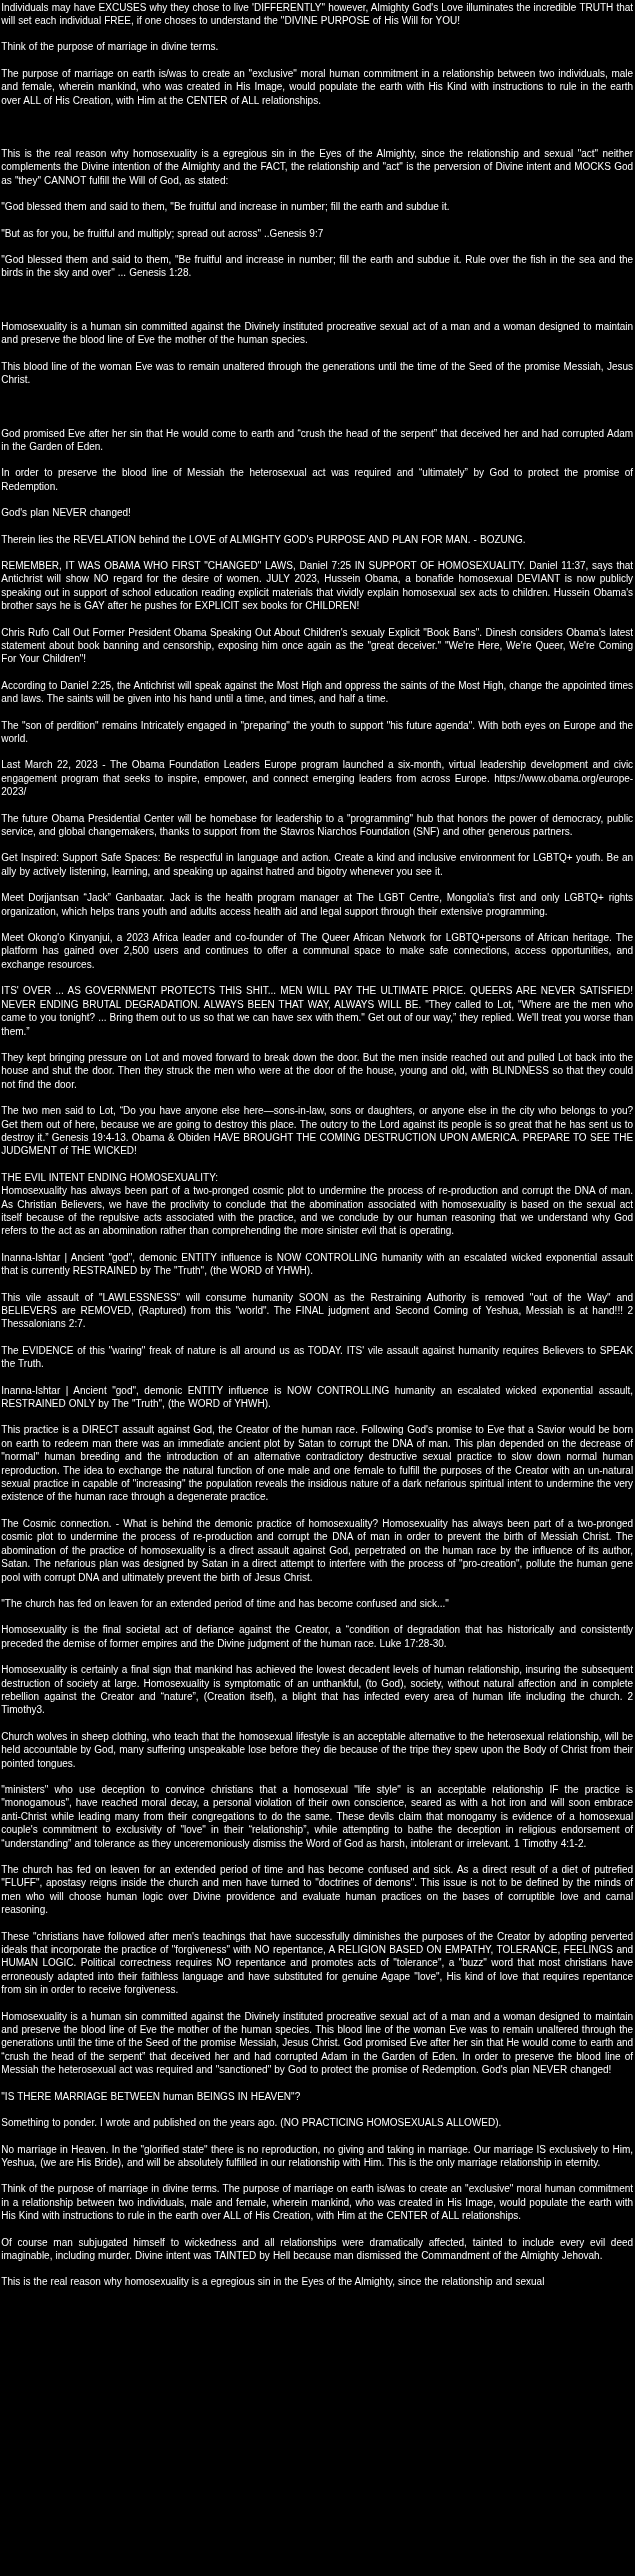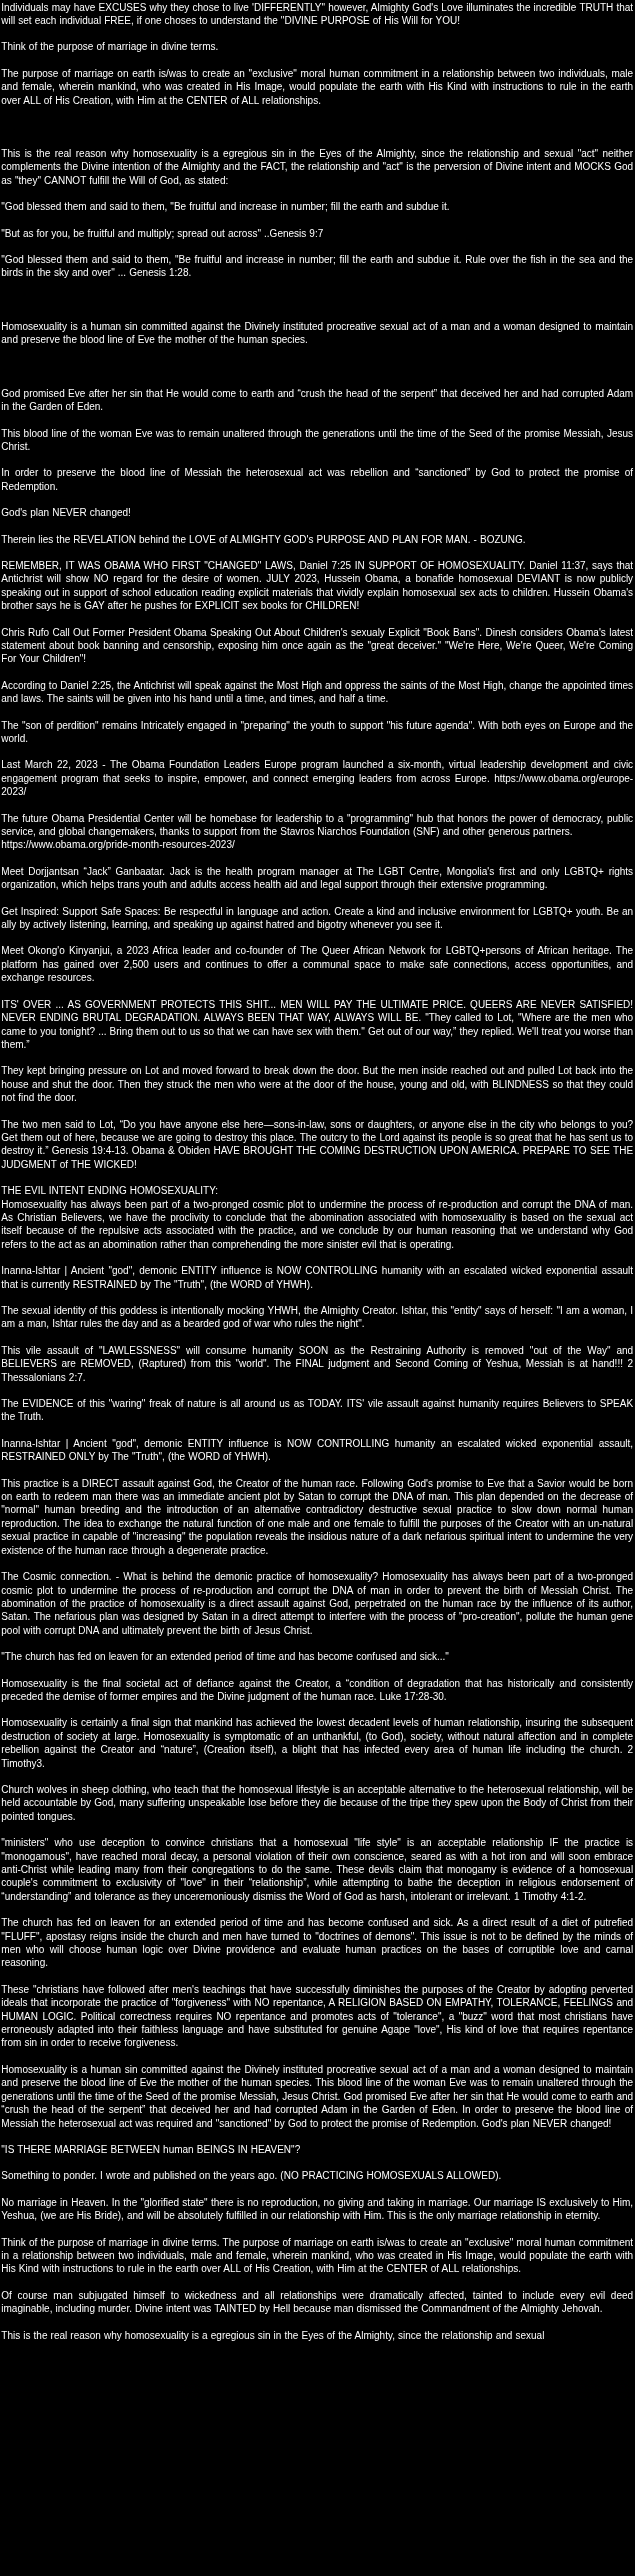--- a/index.html
+++ b/index.html
@@ -34,42 +34,40 @@
 
 <main class="doc">
     <p class="para gap-0">Individuals may have EXCUSES why they chose to live 'DIFFERENTLY" however, Almighty God's Love illuminates the incredible TRUTH that will set each individual FREE, if one choses to understand the "DIVINE PURPOSE of His Will for YOU!</p>
     <p class="para gap-1">Think of the purpose of marriage in divine terms.</p>
     <p class="para gap-1">The purpose of marriage on earth is/was to create an "exclusive" moral human commitment in a relationship between two individuals, male and female, wherein mankind, who was created in His Image, would populate the earth with His Kind with instructions to rule in the earth over ALL of His Creation, with Him at the CENTER of ALL relationships.</p>
     <p class="para gap-3">This is the real reason why homosexuality is a egregious sin in the Eyes of the Almighty, since the relationship and sexual "act" neither complements the Divine intention of the Almighty and the FACT, the relationship and "act" is the perversion of Divine intent and MOCKS God as "they" CANNOT fulfill the Will of God, as stated:</p>
     <p class="para gap-1">"God blessed them and said to them, "Be fruitful and increase in number; fill the earth and subdue it.</p>
     <p class="para gap-1">"But as for you, be fruitful and multiply; spread out across" ..Genesis 9:7</p>
     <p class="para gap-1">"God blessed them and said to them, "Be fruitful and increase in number; fill the earth and subdue it. Rule over the fish in the sea and the birds in the sky and over" ... Genesis 1:28.</p>
     <p class="para gap-3">Homosexuality is a human sin committed against the Divinely instituted procreative sexual act of a man and a woman designed to maintain and preserve the blood line of Eve the mother of the human species.</p>
+    <p class="para gap-1">This blood line of the woman Eve was to remain unaltered through the generations until the time of the Seed of the promise Messiah, Jesus Christ.</p>
     <p class="para gap-3">God promised Eve after her sin that He would come to earth and “crush the head of the serpent” that deceived her and had corrupted Adam in the Garden of Eden.</p>
-    <p class="para gap-1">This blood line of the woman Eve was to remain unaltered through the generations until the time of the Seed of the promise Messiah, Jesus Christ.</p>
-    <p class="para gap-1">In order to preserve the blood line of Messiah the heterosexual act was rebellion and “sanctioned” by God to protect the promise of Redemption.</p>
+    <p class="para gap-1">In order to preserve the blood line of Messiah the heterosexual act was required and “ultimately” by God to protect the promise of Redemption.</p>
     <p class="para gap-1">God's plan NEVER changed!</p>
     <p class="para gap-1">Therein lies the REVELATION behind the LOVE of ALMIGHTY GOD's  PURPOSE AND PLAN FOR MAN.  - BOZUNG.</p>
     <p class="para gap-1">REMEMBER, IT WAS OBAMA WHO FIRST "CHANGED" LAWS, Daniel 7:25 IN SUPPORT OF HOMOSEXUALITY. Daniel 11:37, says that Antichrist will show NO regard for the desire of women.  JULY 2023, Hussein Obama, a bonafide homosexual DEVIANT is now publicly speaking out in support of school education reading explicit materials that vividly explain homosexual sex acts to children. Hussein Obama's brother says he is GAY after he pushes for EXPLICIT sex books for CHILDREN!</p>
     <p class="para gap-1">Chris Rufo Call Out Former President Obama Speaking Out About Children's sexualy Explicit "Book Bans". Dinesh considers Obama's latest statement about book banning and censorship, exposing him once again as the "great deceiver."   "We're Here, We're Queer, We're Coming For Your Children"!</p>
     <p class="para gap-1">According to Daniel 2:25, the Antichrist will speak against the Most High and oppress the saints of the Most High, change the appointed times and laws. The saints will be given into his hand until a time, and times, and half a time.</p>
     <p class="para gap-1">The "son of perdition" remains Intricately engaged in "preparing" the youth to support "his future agenda".  With both eyes on Europe and the world.</p>
     <p class="para gap-1">Last March 22, 2023 - The Obama Foundation Leaders Europe program launched a six-month, virtual leadership development and civic engagement program that seeks to inspire, empower, and connect emerging leaders from across Europe. https://www.obama.org/europe-2023/</p>
     <p class="para gap-1">The future Obama Presidential Center will be homebase for leadership to a "programming" hub that honors the power of democracy, public service, and global changemakers, thanks to support from the Stavros Niarchos Foundation (SNF) and other generous partners.</p>
-    <p class="para gap-0">https://www.obama.org/pride-month-resources-2023/</p>
+    <p class="para gap-1">Get Inspired:  Support Safe Spaces:  Be respectful in language and action. Create a kind and inclusive environment for LGBTQ+ youth. Be an ally by actively listening, learning, and speaking up against hatred and bigotry whenever you see it.</p>
     <p class="para gap-1">Meet Dorjjantsan “Jack” Ganbaatar. Jack is the health program manager at The LGBT Centre, Mongolia's first and only LGBTQ+ rights organization, which helps trans youth and adults access health aid and legal support through their extensive programming.</p>
-    <p class="para gap-1">Get Inspired:  Support Safe Spaces:  Be respectful in language and action. Create a kind and inclusive environment for LGBTQ+ youth. Be an ally by actively listening, learning, and speaking up against hatred and bigotry whenever you see it.</p>
     <p class="para gap-1">Meet Okong'o Kinyanjui, a 2023 Africa leader and co-founder of The Queer African Network for LGBTQ+persons of African heritage. The platform has gained over 2,500 users and continues to offer a communal space to make safe connections, access opportunities, and exchange resources.</p>
     <p class="para gap-1">ITS' OVER ... AS GOVERNMENT PROTECTS THIS SHIT... MEN WILL PAY THE ULTIMATE PRICE. QUEERS ARE NEVER SATISFIED!  NEVER ENDING BRUTAL DEGRADATION.  ALWAYS BEEN THAT WAY, ALWAYS WILL BE.   "They called to Lot, "Where are the men who came to you tonight? ... Bring them out to us so that we can have sex with them." Get out of our way,” they replied. We'll treat you worse than them.”</p>
     <p class="para gap-1">They kept bringing pressure on Lot and moved forward to break down the door. But the men inside reached out and pulled Lot back into the house and shut the door. Then they struck the men who were at the door of the house, young and old, with BLINDNESS so that they could not find the door.</p>
     <p class="para gap-1">The two men said to Lot, “Do you have anyone else here—sons-in-law, sons or daughters, or anyone else in the city who belongs to you? Get them out of here, because we are going to destroy this place. The outcry to the Lord against its people is so great that he has sent us to destroy it.” Genesis 19:4-13.   Obama &amp; Obiden HAVE BROUGHT THE COMING DESTRUCTION UPON AMERICA. PREPARE TO SEE THE JUDGMENT of THE WICKED!</p>
     <p class="para gap-1">THE EVIL INTENT ENDING HOMOSEXUALITY:</p>
     <p class="para gap-0">Homosexuality has always been part of a two-pronged cosmic plot to undermine the process of re-production and corrupt the DNA of man. As Christian Believers, we have the proclivity to conclude that the abomination associated with homosexuality is based on the sexual act itself because of the repulsive acts associated with the practice, and we conclude by our human reasoning that we understand why God refers to the act as an abomination rather than comprehending the more sinister evil that is operating.</p>
     <p class="para gap-1">Inanna-Ishtar |  Ancient "god", demonic ENTITY influence is NOW CONTROLLING humanity with an escalated wicked exponential assault that is currently RESTRAINED by The "Truth", (the WORD of YHWH).</p>
-    <p class="para gap-1">The sexual identity of this goddess is intentionally mocking YHWH, the Almighty Creator.  Ishtar, this "entity" says of herself: "I am a woman, I am a man, Ishtar rules the day and as a bearded god of war who rules the night".</p>
     <p class="para gap-1">This vile assault of "LAWLESSNESS" will consume humanity SOON as the Restraining Authority is removed "out of the Way" and BELIEVERS are REMOVED, (Raptured) from this "world". The FINAL judgment and Second Coming of Yeshua, Messiah is at hand!!! 2 Thessalonians 2:7.</p>
     <p class="para gap-1">The EVIDENCE of this "waring" freak of nature is all around us as TODAY.  ITS' vile assault against humanity requires Believers to SPEAK the Truth.</p>
     <p class="para gap-1">Inanna-Ishtar | Ancient "god", demonic ENTITY influence is NOW CONTROLLING humanity an escalated wicked exponential assault, RESTRAINED ONLY by The "Truth", (the WORD of YHWH).</p>
     <p class="para gap-1">This practice is a DIRECT assault against God, the Creator of the human race. Following God's promise to Eve that a Savior would be born on earth to redeem man there was an immediate ancient plot by Satan to corrupt the DNA of man. This plan depended on the decrease of "normal" human breeding and the introduction of an alternative contradictory destructive sexual practice to slow down normal human reproduction. The idea to exchange the natural function of one male and one female to fulfill the purposes of the Creator with an un-natural sexual practice in capable of "increasing" the population reveals the insidious nature of a dark nefarious spiritual intent to undermine the very existence of the human race through a degenerate practice.</p>
     <p class="para gap-1">The Cosmic connection. -  What is behind the demonic practice of homosexuality? Homosexuality has always been part of a two-pronged cosmic plot to undermine the process of re-production and corrupt the DNA of man in order to prevent the birth of Messiah Christ. The abomination of the practice of homosexuality is a direct assault against God, perpetrated on the human race by the influence of its author, Satan. The nefarious plan was designed by Satan in a direct attempt to interfere with the process of "pro-creation", pollute the human gene pool with corrupt DNA and ultimately prevent the birth of Jesus Christ.</p>
     <p class="para gap-1">"The church has fed on leaven for an extended period of time and has become confused and sick..."</p>
     <p class="para gap-1">Homosexuality is the final societal act of defiance against the Creator, a “condition of degradation that has historically and consistently preceded the demise of former empires and the Divine judgment of the human race. Luke 17:28-30.</p>
     <p class="para gap-1">Homosexuality is certainly a final sign that mankind has achieved the lowest decadent levels of human relationship, insuring the subsequent destruction of society at large. Homosexuality is symptomatic of an unthankful, (to God), society, without natural affection and in complete rebellion against the Creator and “nature”, (Creation itself), a blight that has infected every area of human life including the church. 2 Timothy3.</p>
     <p class="para gap-1">Church wolves in sheep clothing, who teach that the homosexual lifestyle is an acceptable alternative to the heterosexual relationship, will be held accountable by God, many suffering unspeakable lose before they die because of the tripe they spew upon the Body of Christ from their pointed tongues.</p>
     <p class="para gap-1">"ministers" who use deception to convince christians that a homosexual "life style" is an acceptable relationship IF the practice is "monogamous", have reached moral decay, a personal violation of their own conscience, seared as with a hot iron and will soon embrace anti-Christ while leading many from their congregations to do the same. These devils claim that monogamy is evidence of a homosexual couple's commitment to exclusivity of "love" in their “relationship”, while attempting to bathe the deception in religious endorsement of “understanding” and tolerance as they unceremoniously dismiss the Word of God as harsh, intolerant or irrelevant. 1 Timothy 4:1-2.</p>

